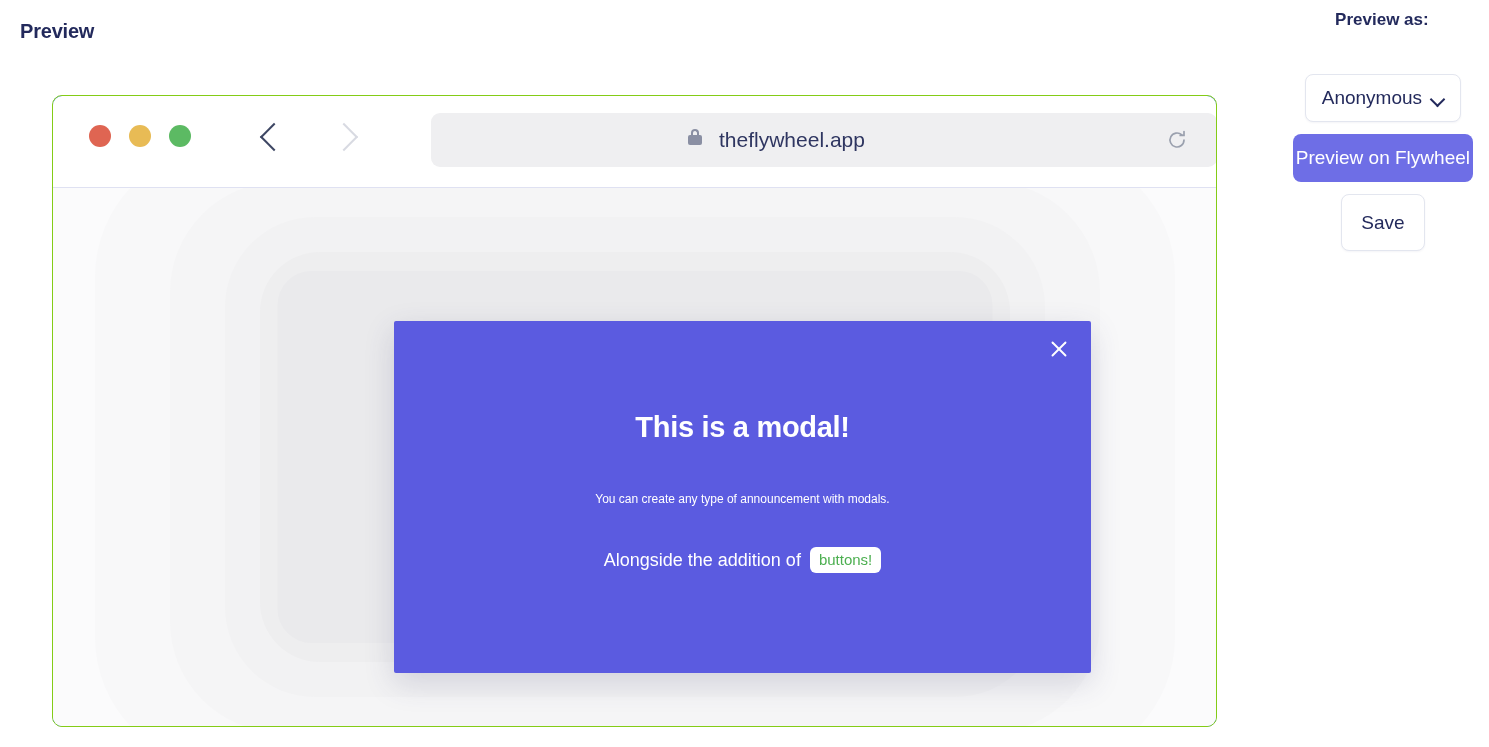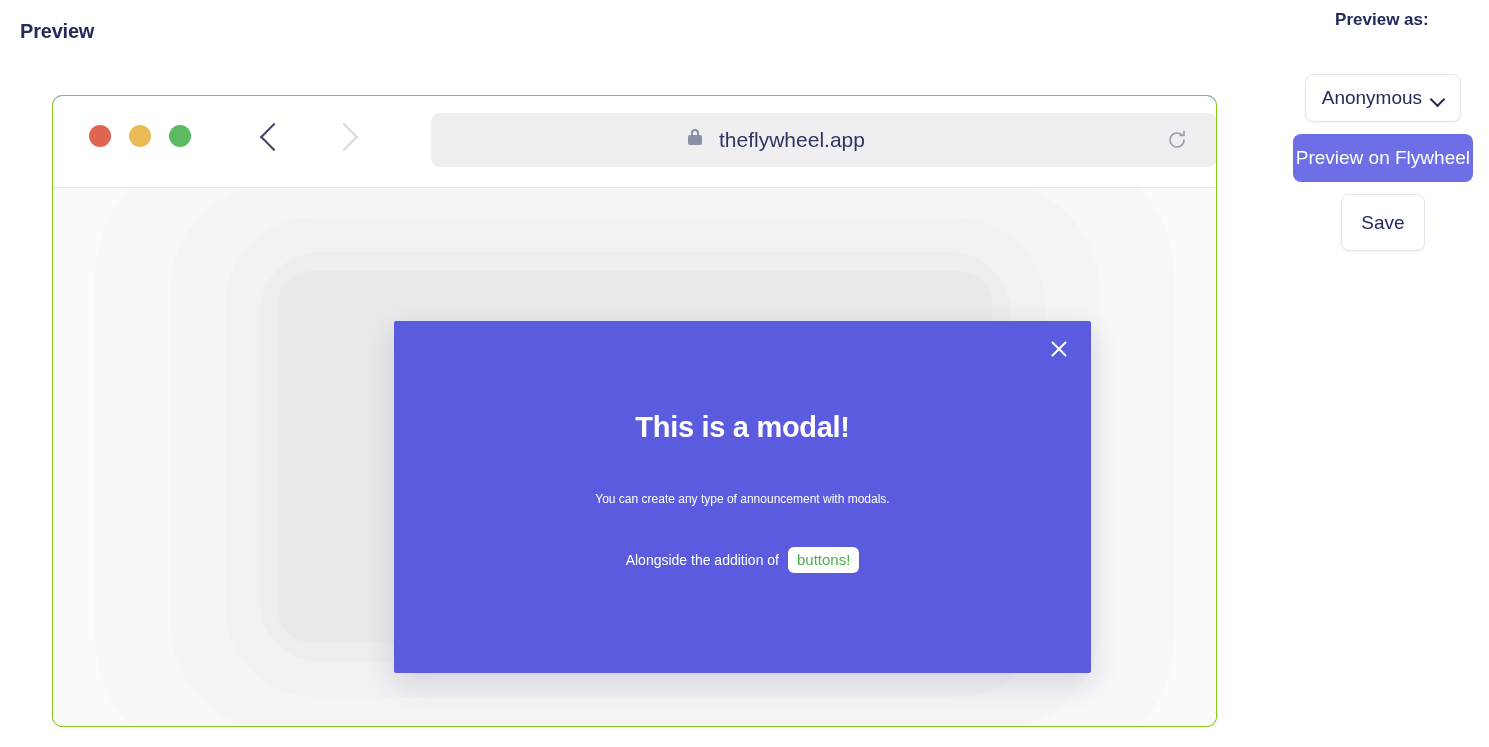--- a/index.html
+++ b/index.html
@@ -294,21 +294,21 @@
     position: absolute;
     left: 0; right: 0;
     top: 226px;
     display: flex;
     justify-content: center;
     align-items: center;
     gap: 9px;
   }
 
   .modal-cta-text {
-    font-size: 14px;
+    font-size: 18px;
     color: #ffffff;
   }
 
   .pill-button {
     background: #ffffff;
     color: #4caf50;
     font-size: 15px;
     border: none;
     border-radius: 6px;
     padding: 5px 9px 6px;

